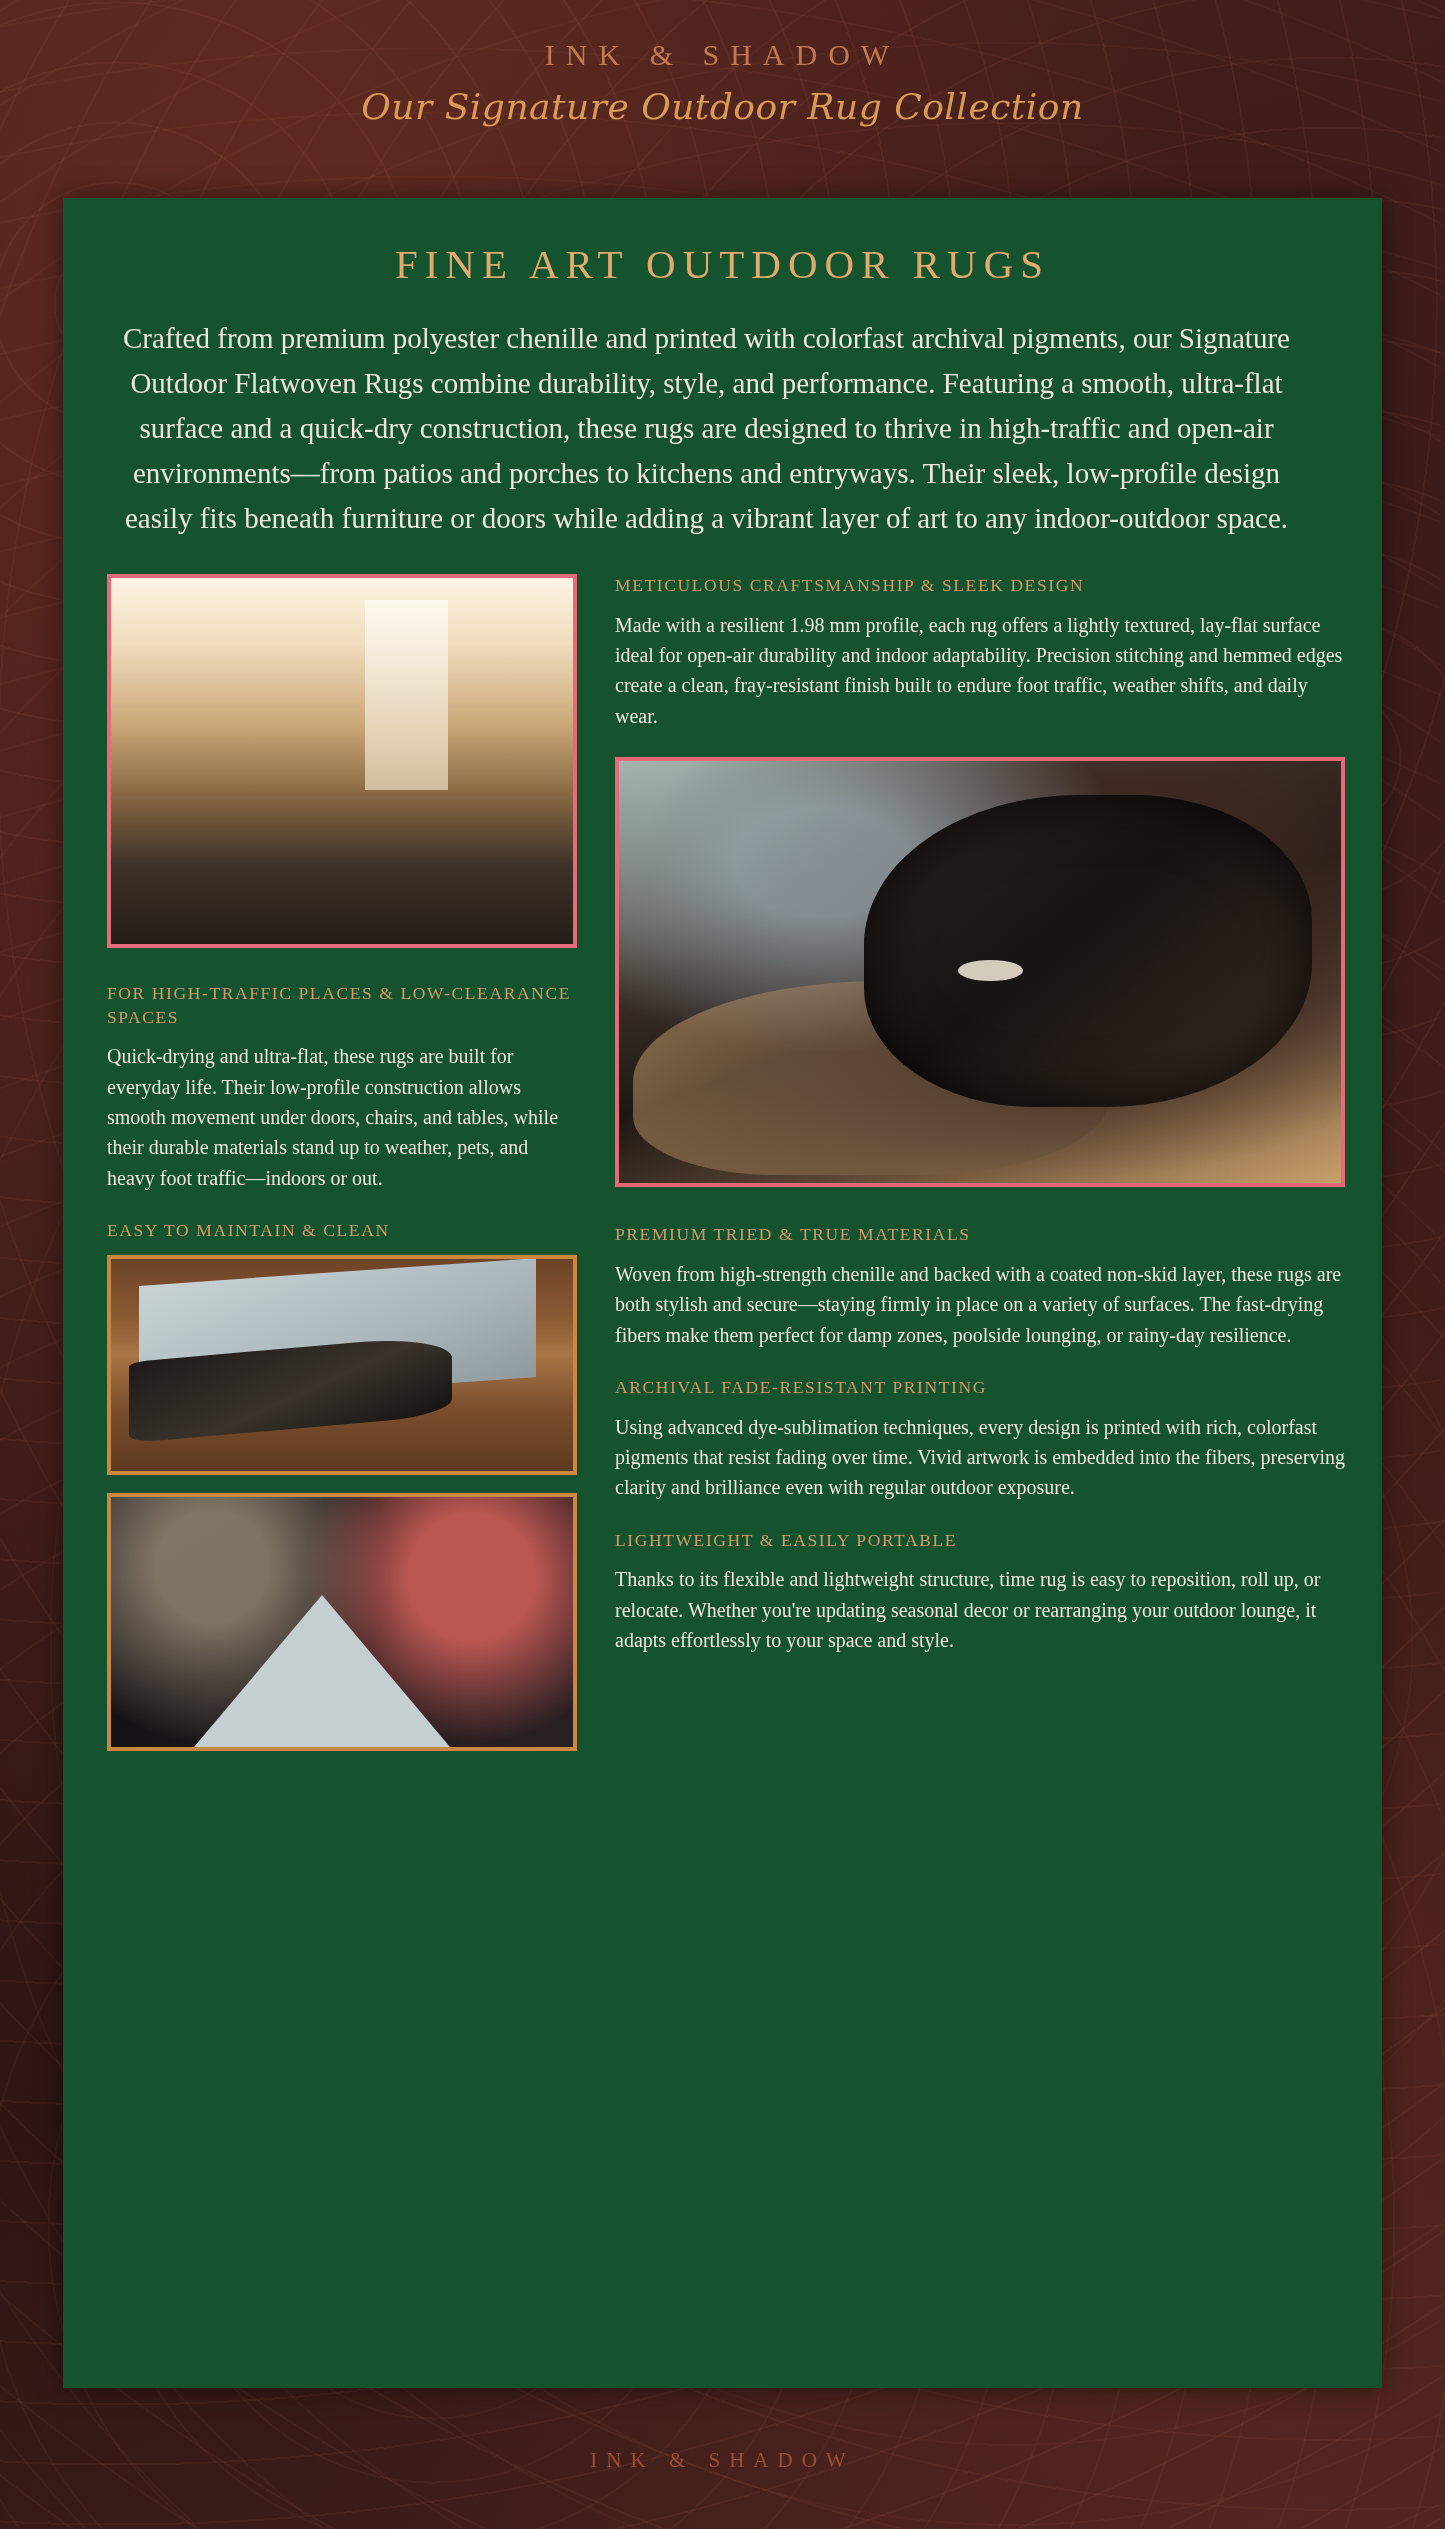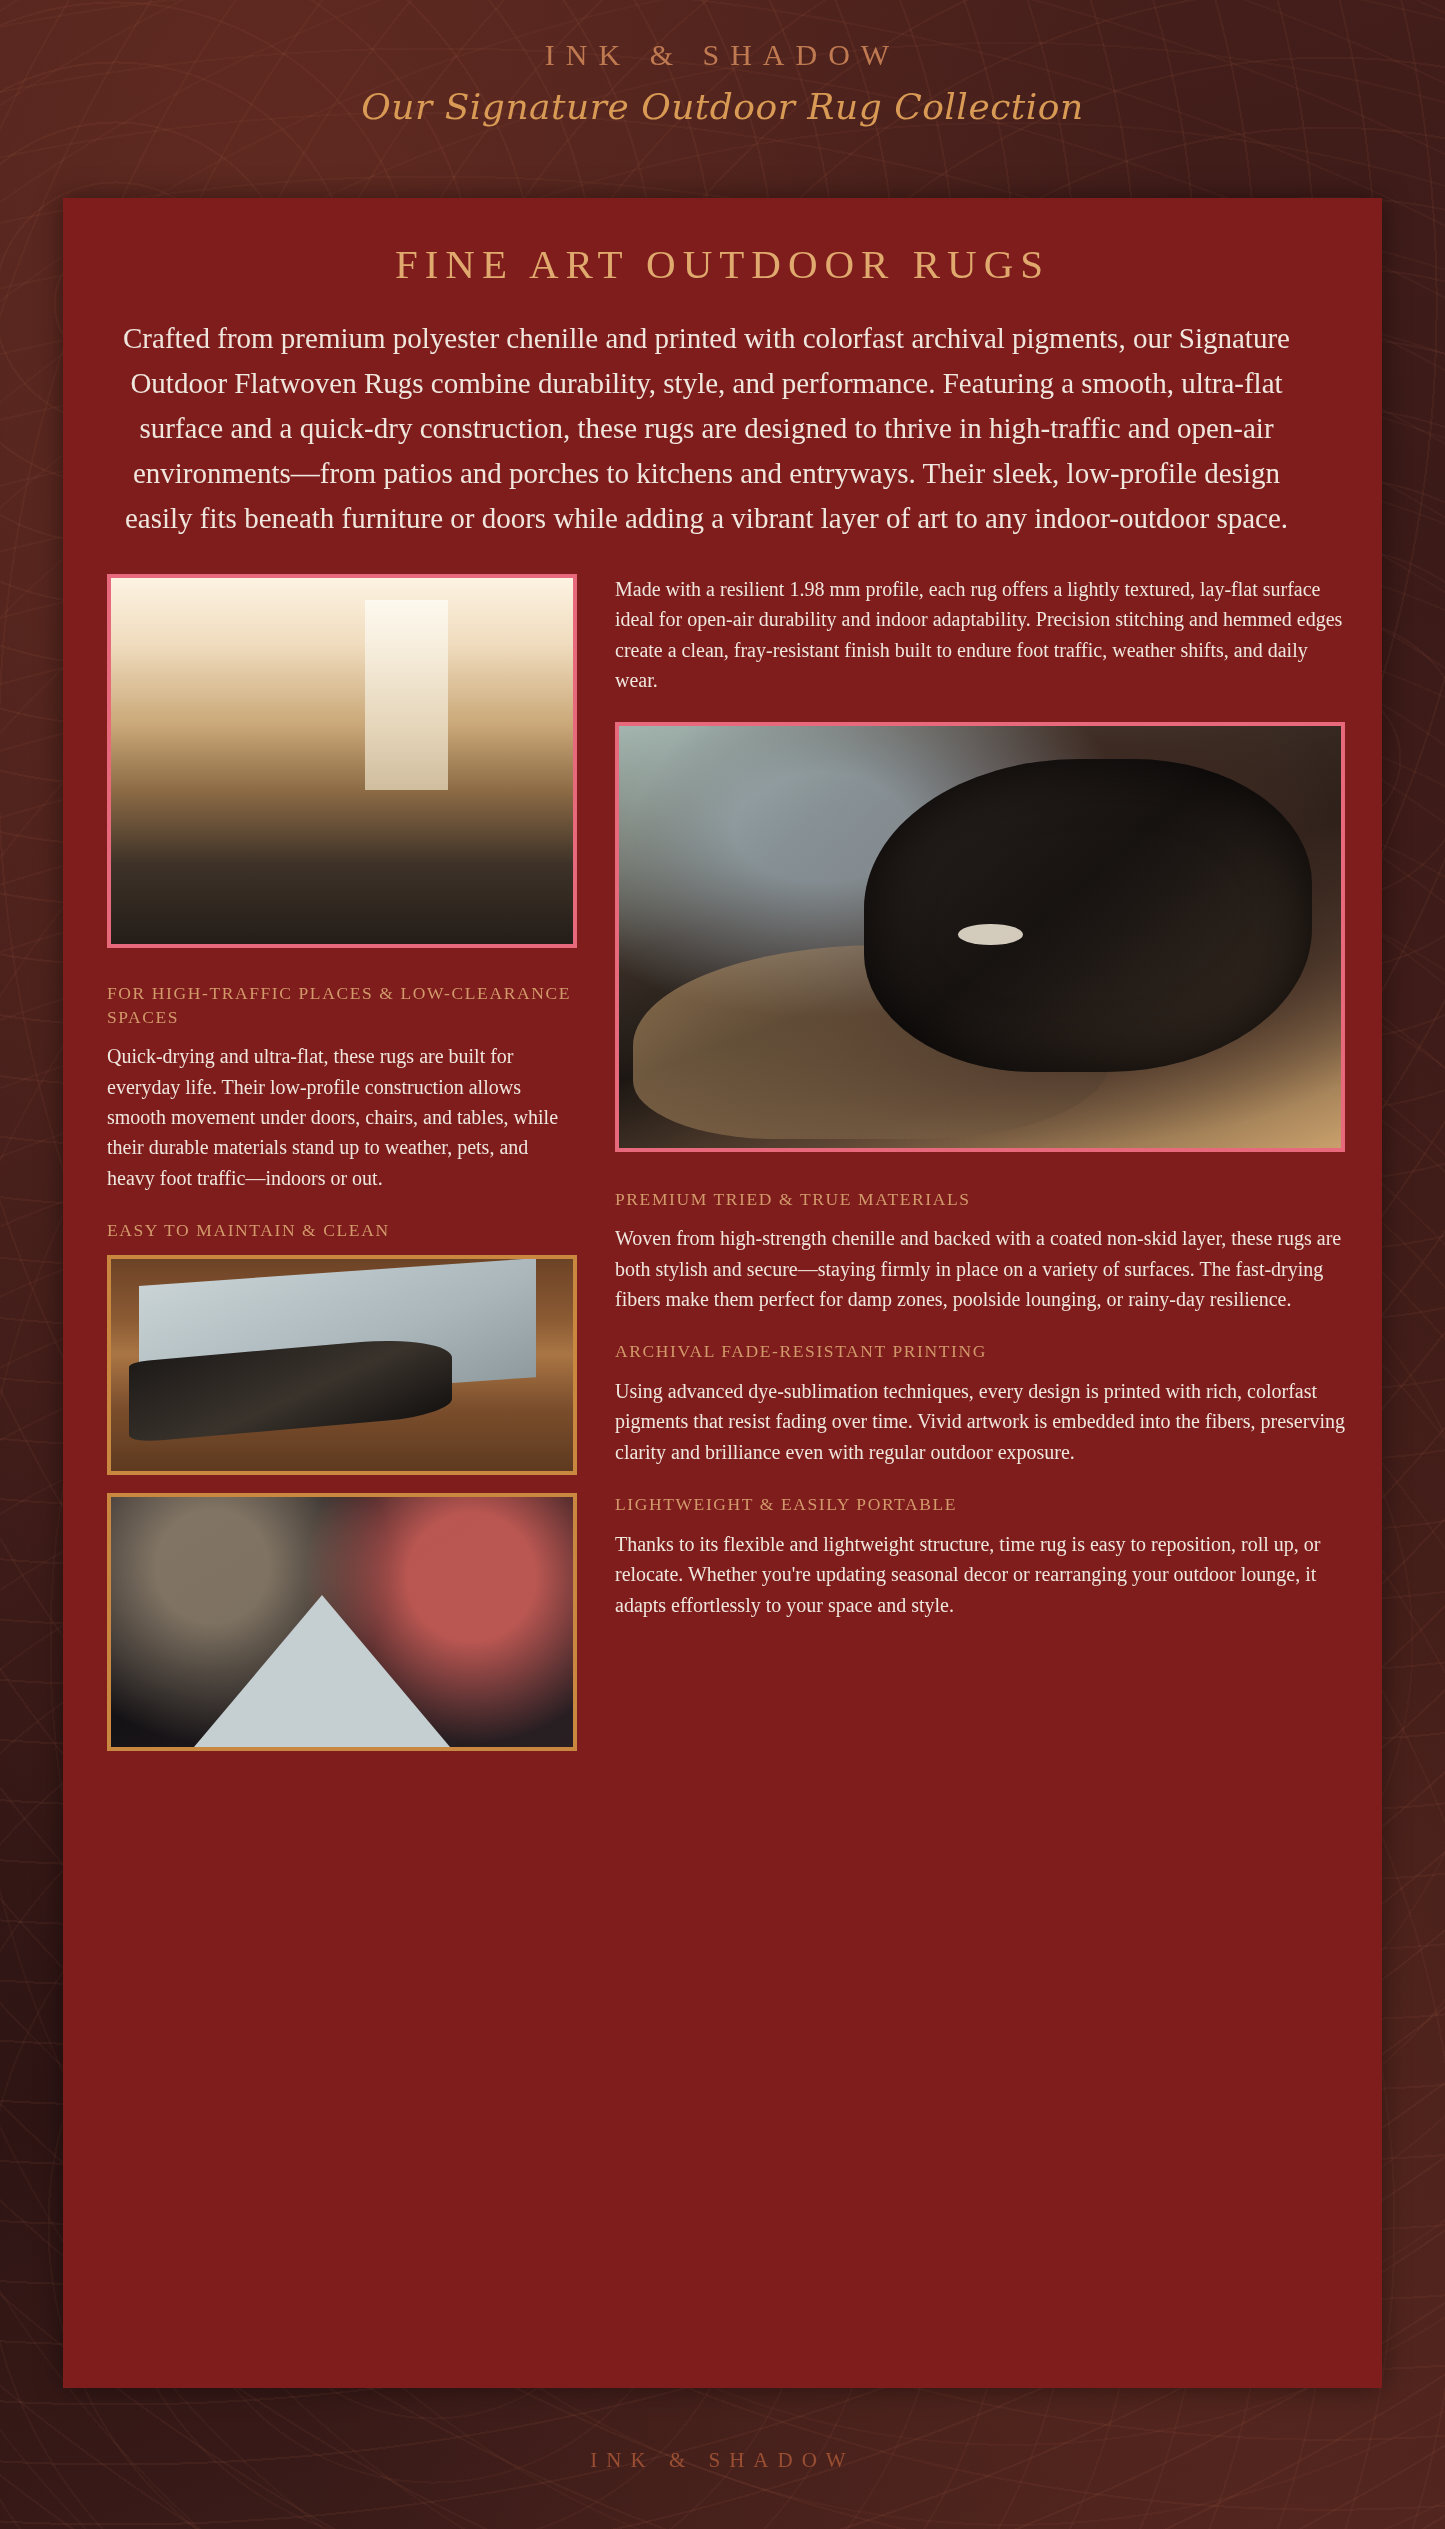--- a/index.html
+++ b/index.html
@@ -64,21 +64,21 @@
     letter-spacing: 0.5px;
   }
 
   
   .card {
     position: absolute;
     top: 198px;
     left: 63px;
     width: 1319px;
     height: 2190px;
-    background: #7f1d1d;
+    background: #14532d;
     box-shadow: 0 0 26px rgba(0,0,0,.45);
     z-index: 4;
   }
 
   .card-title {
     text-align: center;
     font-size: 41px;
     letter-spacing: 7px;
     color: #e0a96d;
     margin: 42px 0 0 0;
@@ -319,20 +319,21 @@
       </div>
 
       <div class="img-frame frame-gold img-floral">
         <div class="floral-corner"></div>
       </div>
 
     </div>
 
     <div class="col-right">
 
+      <h3 class="sec">METICULOUS CRAFTSMANSHIP &amp; SLEEK DESIGN</h3>
       <p class="body">Made with a resilient 1.98 mm profile, each rug offers a lightly textured, lay-flat surface ideal for open-air durability and indoor adaptability. Precision stitching and hemmed edges create a clean, fray-resistant finish built to endure foot traffic, weather shifts, and daily wear.</p>
 
       <div class="img-frame frame-pink img-roll">
         <div class="roll-leaf"></div>
         <div class="roll-dark"></div>
         <div class="roll-hole"></div>
       </div>
 
       <h3 class="sec">PREMIUM TRIED &amp; TRUE MATERIALS</h3>
       <p class="body">Woven from high-strength chenille and backed with a coated non-skid layer, these rugs are both stylish and secure—staying firmly in place on a variety of surfaces. The fast-drying fibers make them perfect for damp zones, poolside lounging, or rainy-day resilience.</p>

